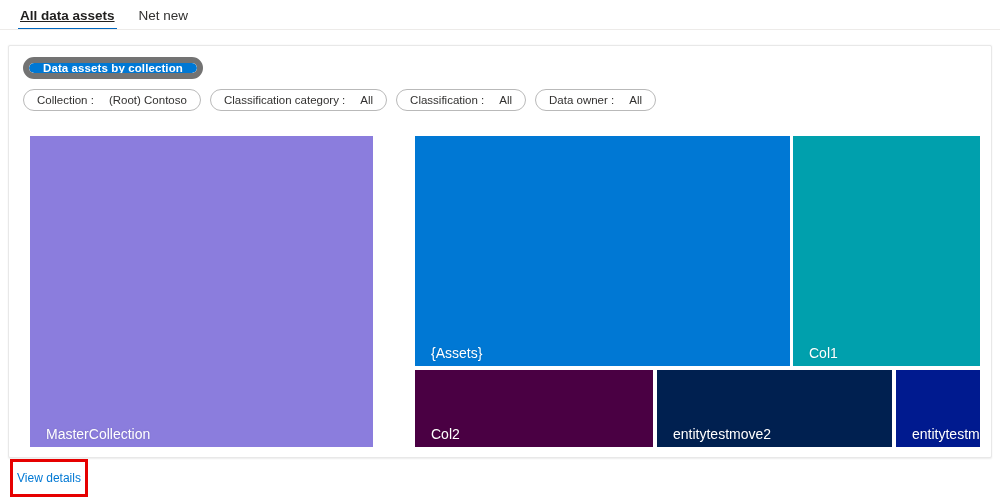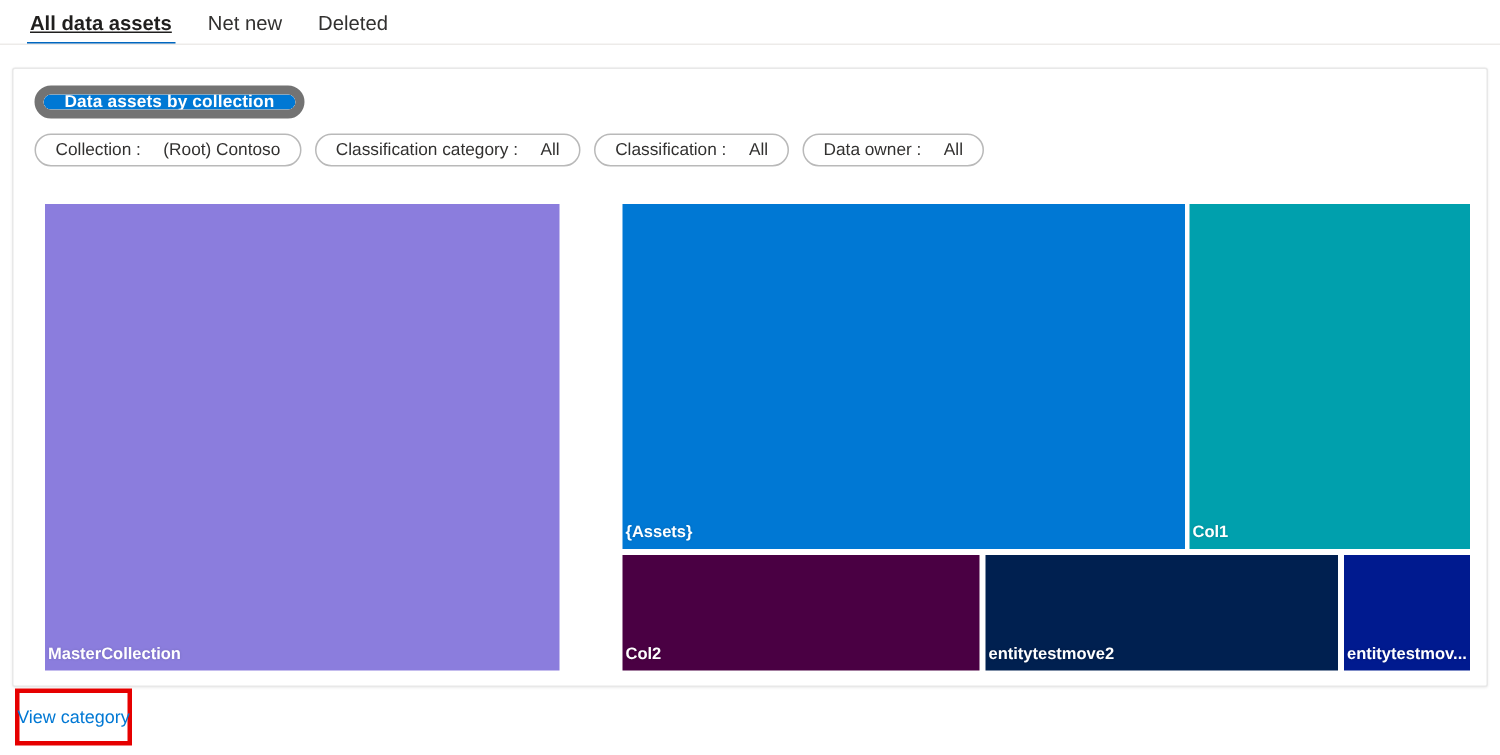--- a/index.html
+++ b/index.html
@@ -131,24 +131,24 @@
     top: 90px;
     width: 950px;
     height: 311px;
   }
   .tile {
     position: absolute;
     overflow: hidden;
   }
   .tile-label {
     position: absolute;
-    left: 2px;
+    left: 16px;
     bottom: 5px;
-    font-size: 11px;
-    font-weight: 700;
+    font-size: 14px;
+    font-weight: 400;
     color: #ffffff;
     white-space: nowrap;
     text-shadow: 0 0 2px rgba(0,0,0,0.15);
   }
 
   
   .view-details-wrap {
     position: absolute;
     left: 10px;
     top: 459px;
@@ -171,23 +171,20 @@
 </head>
 <body>
 
 <div class="tabstrip">
   <div class="tab selected">
     <span>All data assets</span>
   </div>
   <div class="tab">
     <span>Net new</span>
   </div>
-  <div class="tab">
-    <span>Deleted</span>
-  </div>
 </div>
 <div class="tabstrip-rule"></div>
 
 <div class="card">
 
   <div class="toggle-group">
     <div class="toggle-btn active">
       <span>Data assets by collection</span>
     </div>
   </div>
@@ -227,14 +224,14 @@
       <div class="tile" style="left: 627px; top: 234px; width: 235px; height: 77px; background: rgb(0, 32, 80);">
         <div class="tile-label">entitytestmove2</div>
       </div>
       <div class="tile" style="left: 866px; top: 234px; width: 84px; height: 77px; background: rgb(0, 26, 143);">
         <div class="tile-label">entitytestmov...</div>
       </div>
     </div>
 </div>
 
 <div class="view-details-wrap">
-  <a class="view-details-link" href="#">View category</a>
+  <a class="view-details-link" href="#">View details</a>
 </div>
 
 </body></html>

